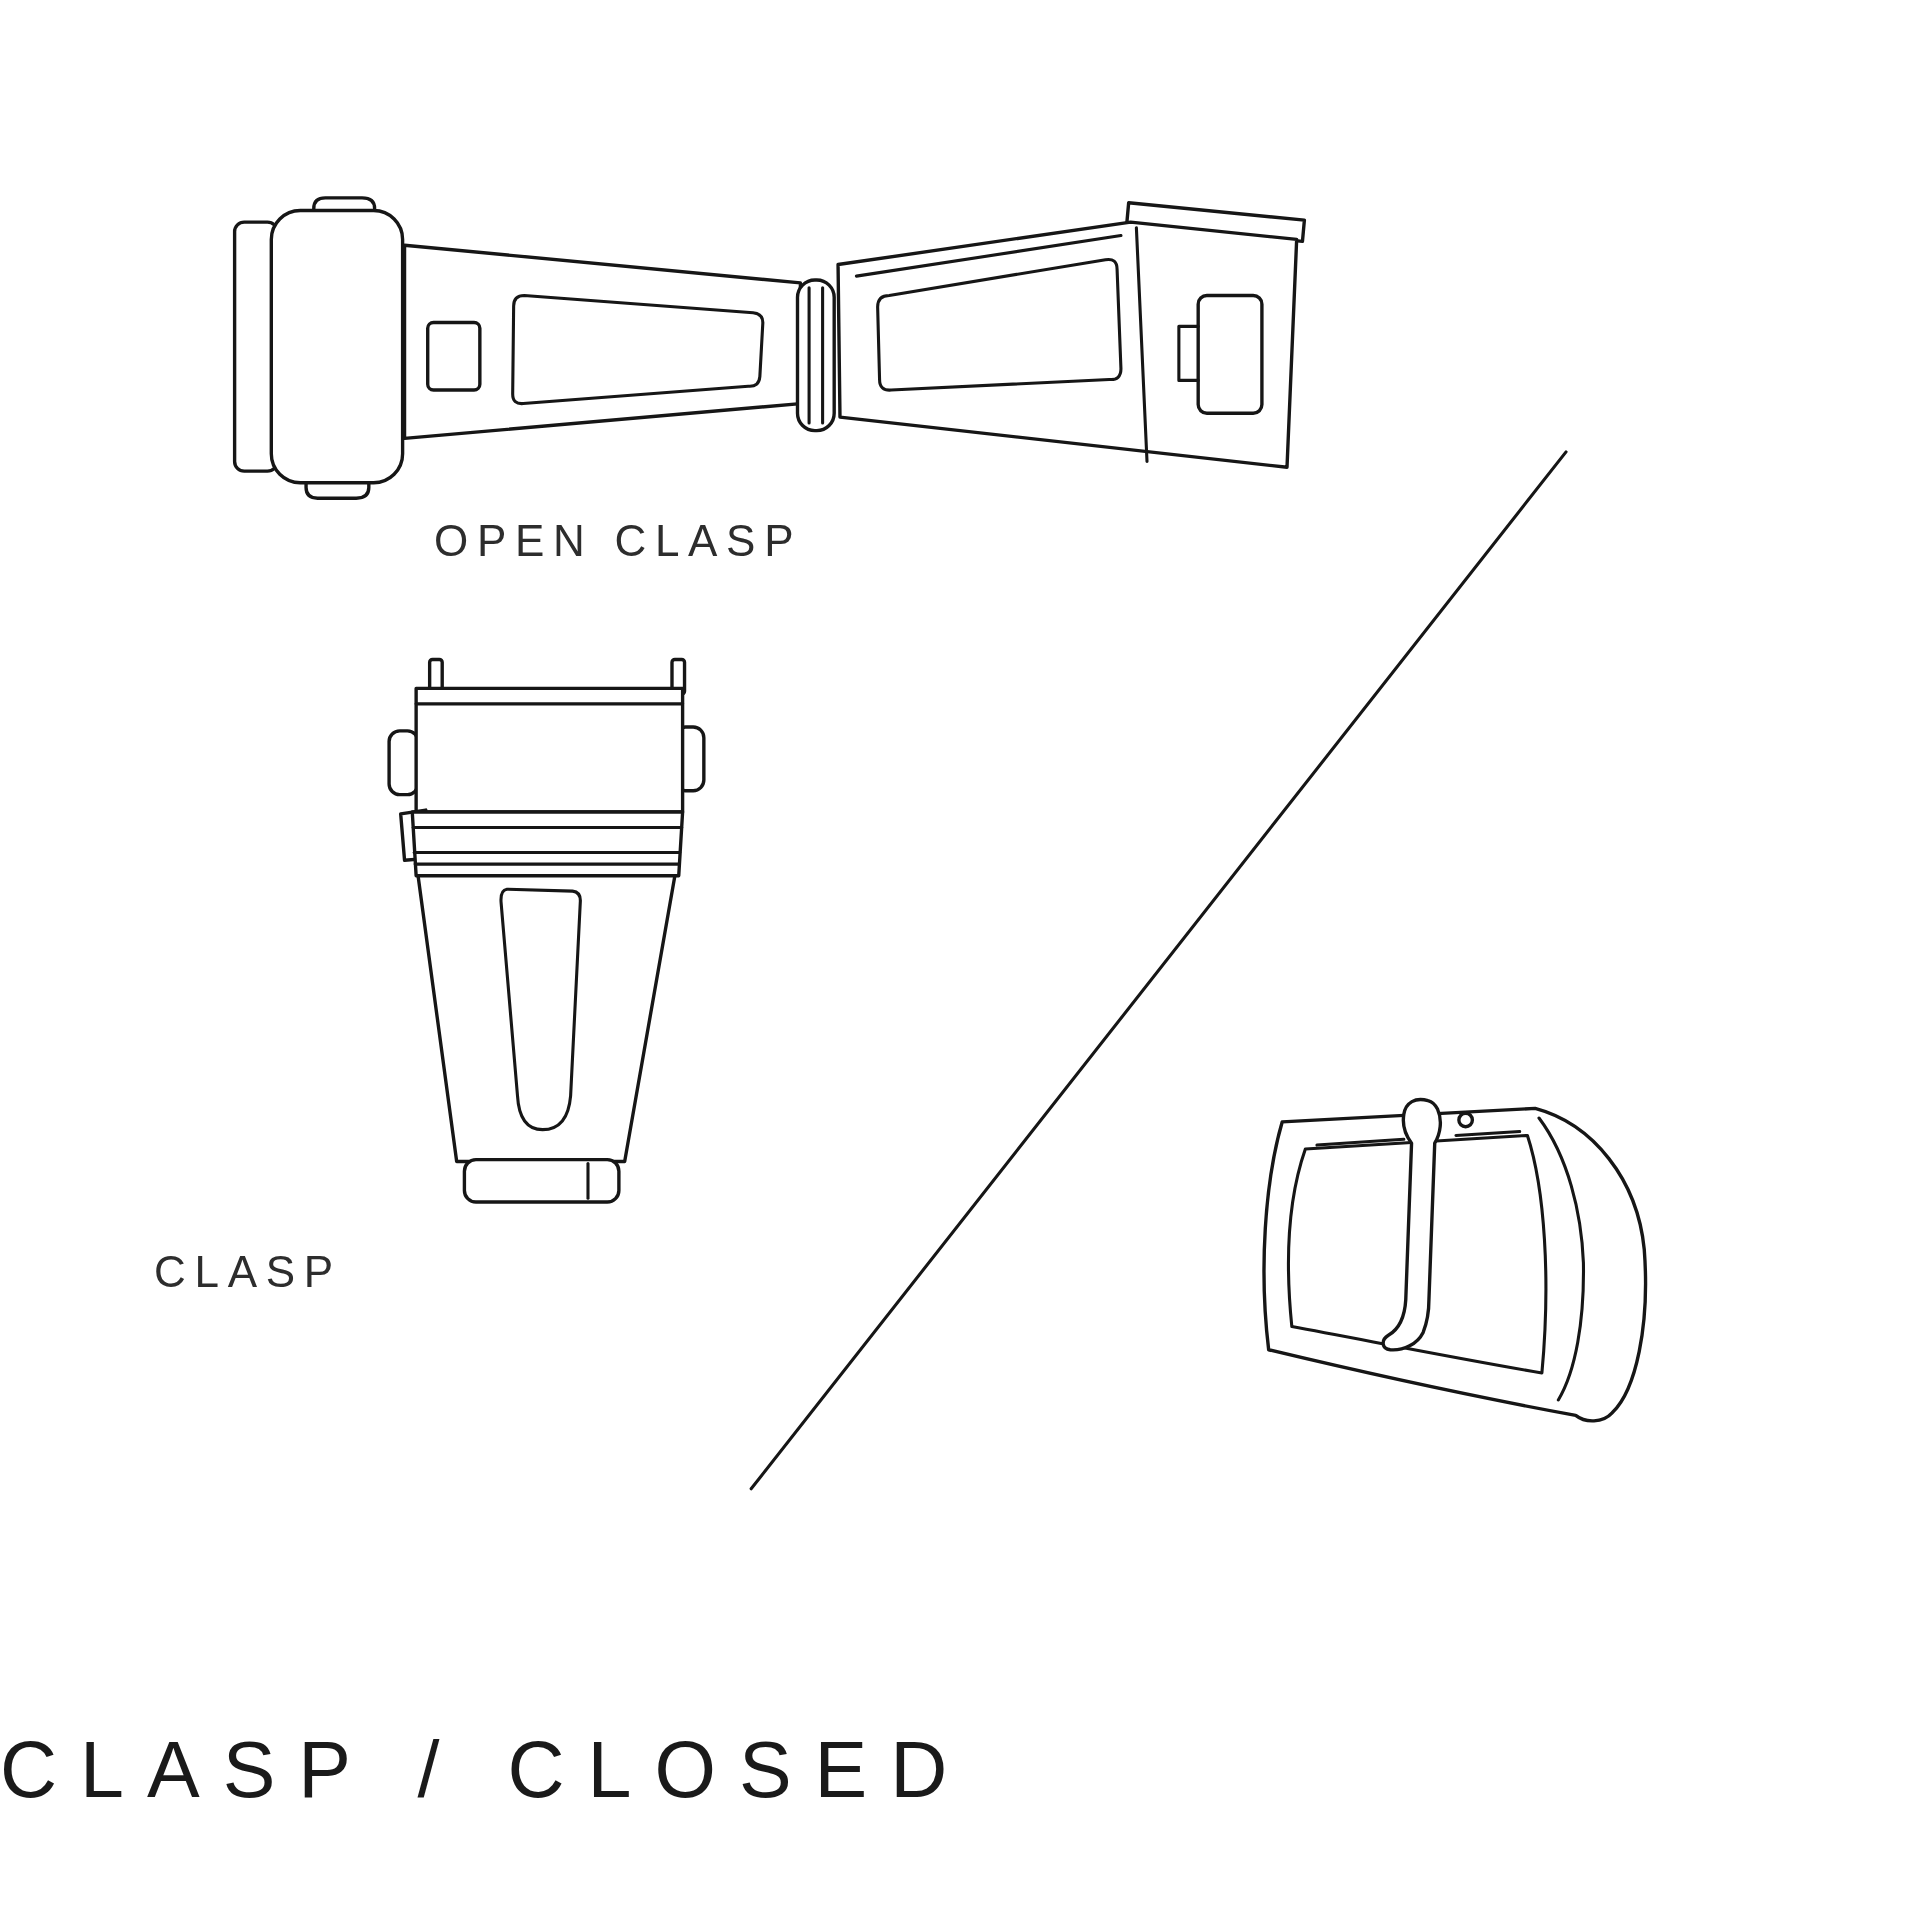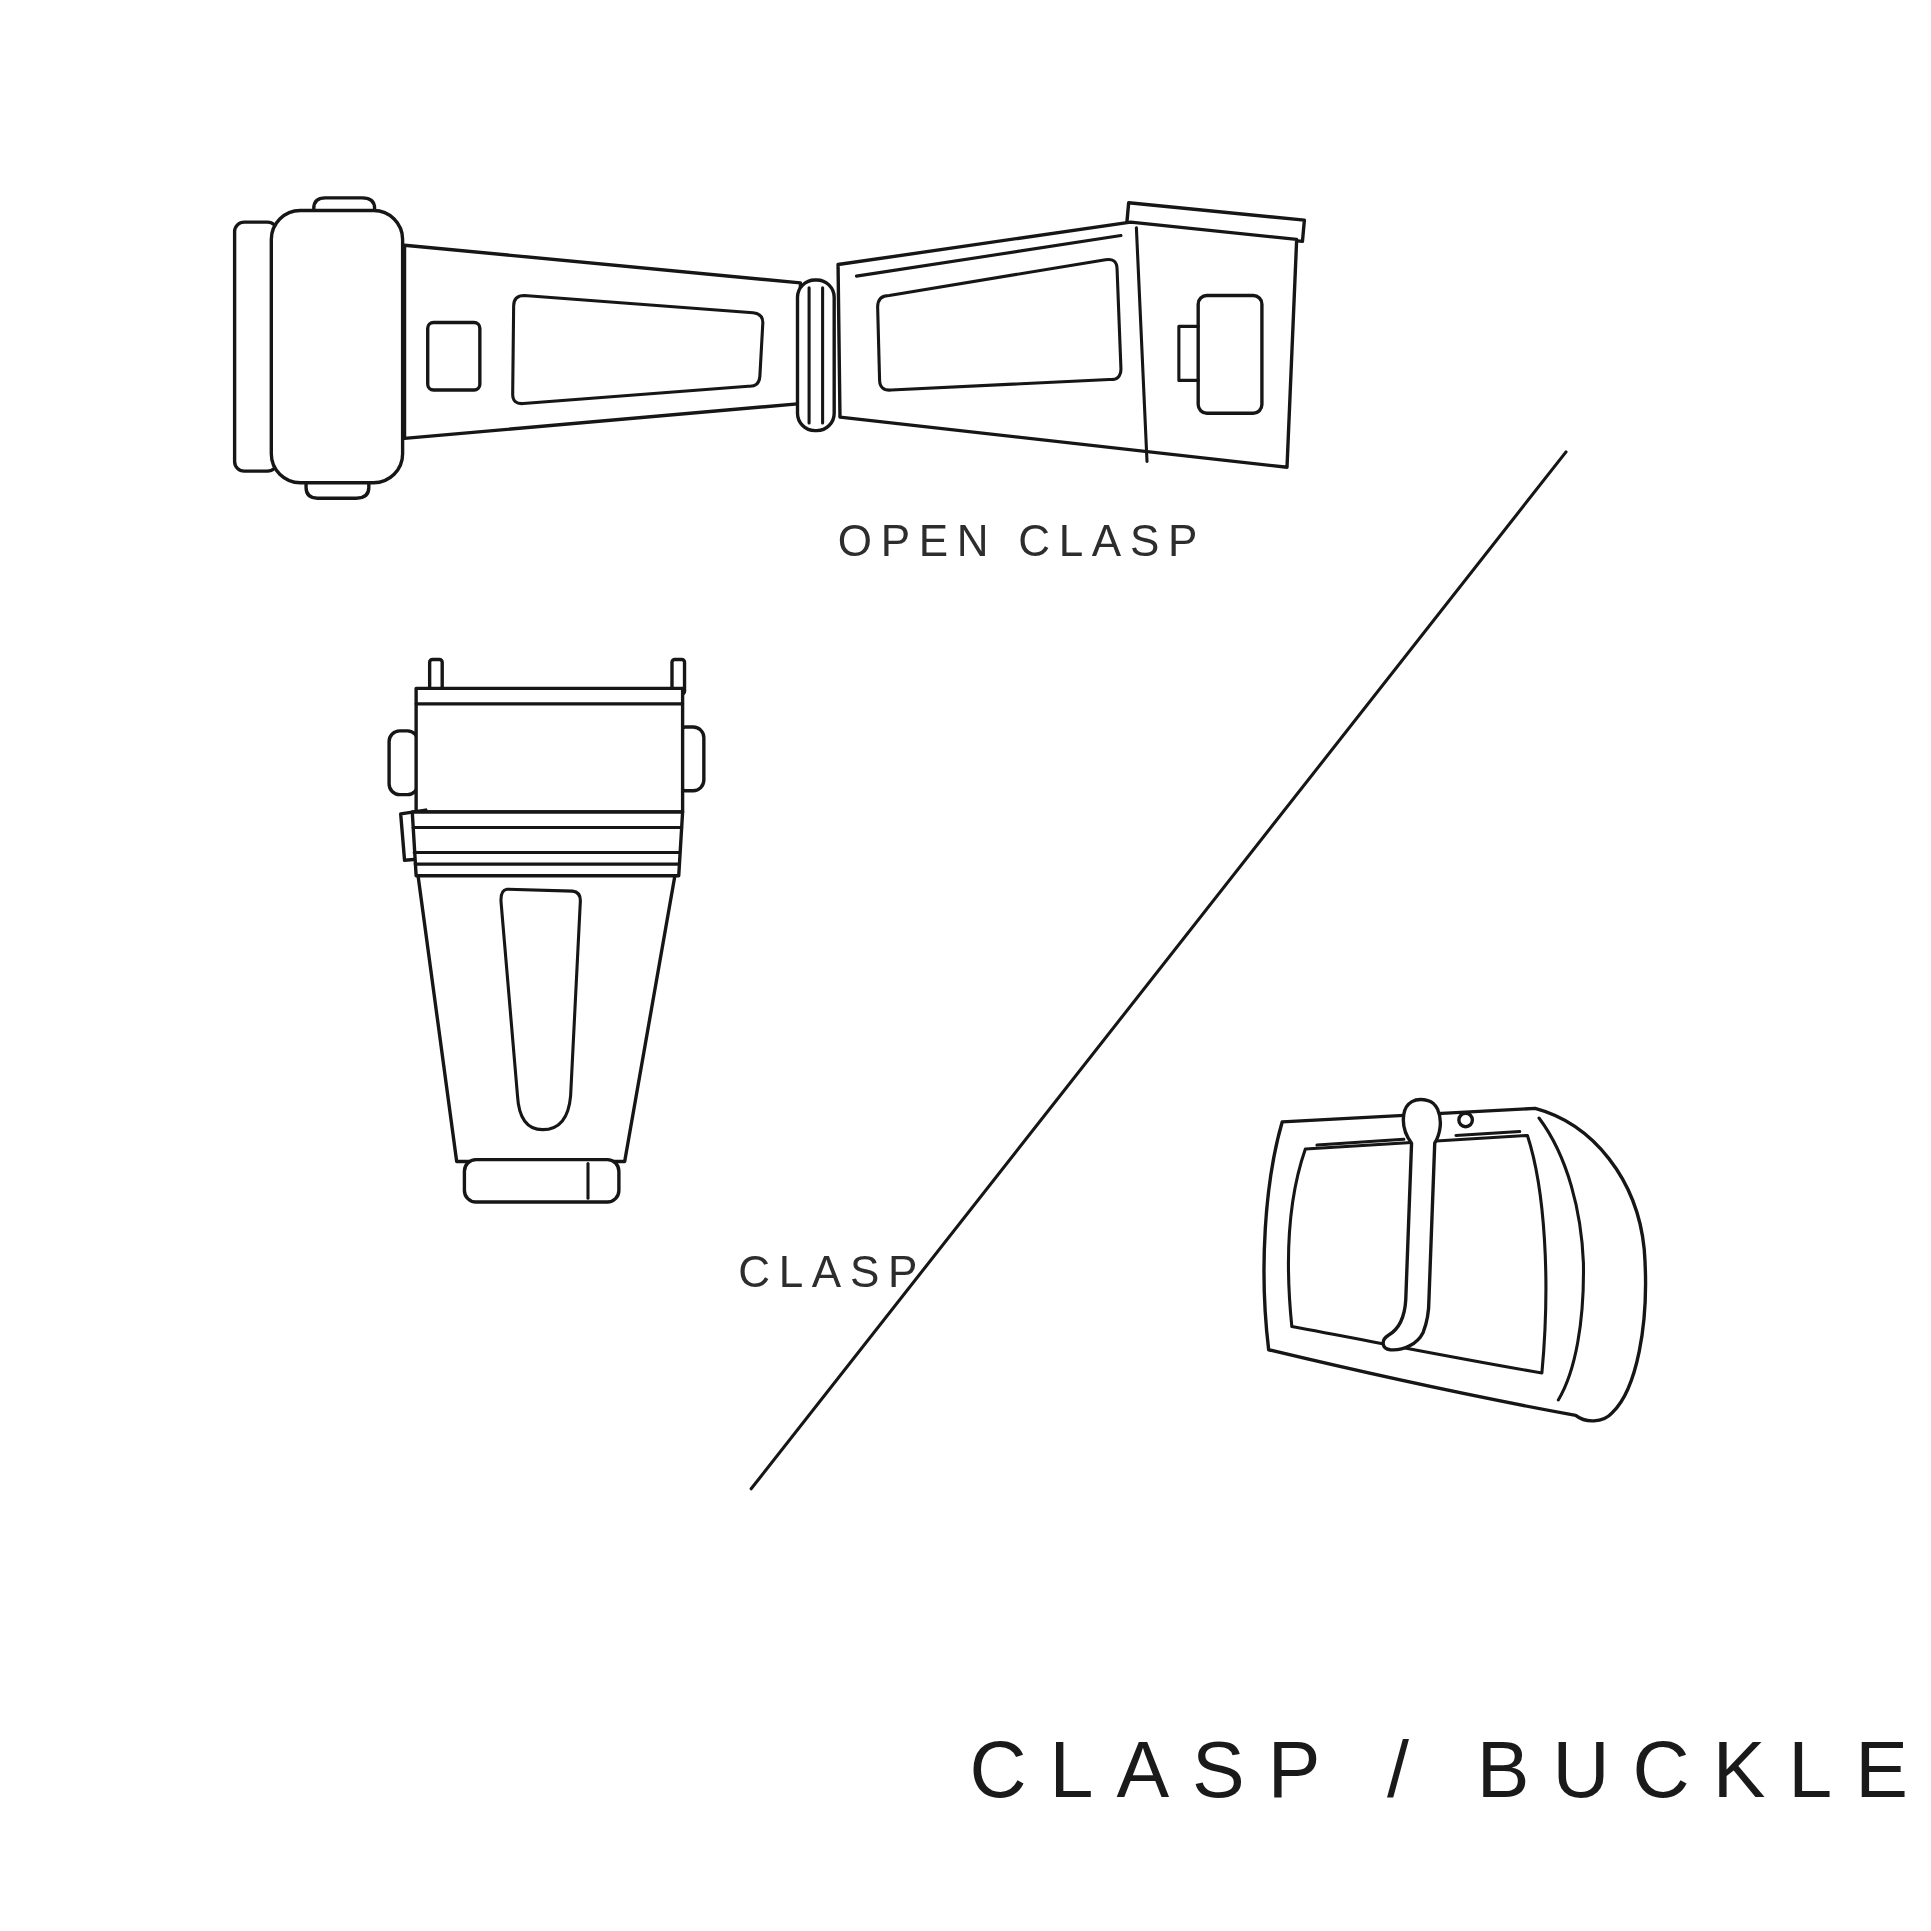--- a/index.html
+++ b/index.html
@@ -10,21 +10,21 @@
     position: relative;
     overflow: hidden;
   }
   .stage { position: absolute; inset: 0; width: 1931px; height: 1931px; }
   svg.artboard { position: absolute; left: 0; top: 0; }
   .f { fill: #ffffff; stroke: #161616; stroke-width: 3.5; stroke-linejoin: round; stroke-linecap: round; }
   .n { fill: none; stroke: #161616; stroke-width: 3.2; stroke-linejoin: round; stroke-linecap: round; }
   .caption {
     position: absolute;
     color: #2d2d2d;
-    text-align: right;
+    text-align: left;
     font-weight: 400;
     white-space: nowrap;
   }
   #open-label  { left: 434px; top: 516px; width: 772px; font-size: 44px; letter-spacing: 8.7px; }
   #closed-label{ left: 154px; top: 1247px; width: 772px; font-size: 44px; letter-spacing: 8.7px; }
   #page-title  { left: 0px; top: 1724px; width: 1931px; font-size: 79px; letter-spacing: 23px; color: #1a1a1a; }
 </style>
 </head>
 <body>
 
@@ -107,15 +107,15 @@
                C198 38 200 24 195 13
                C192 7 189 5 185 4 Z"></path>
       <circle class="f" cx="224" cy="24" r="7"></circle>
     </g>
   </svg>
 
   <div class="caption" id="open-label">OPEN CLASP</div>
 
   <div class="caption" id="closed-label">CLASP</div>
 
-  <div class="caption" id="page-title">CLASP / BUCKLE</div>
+  <div class="caption" id="page-title">CLASP / CLOSED</div>
 </div>
 
 
 </body></html>

